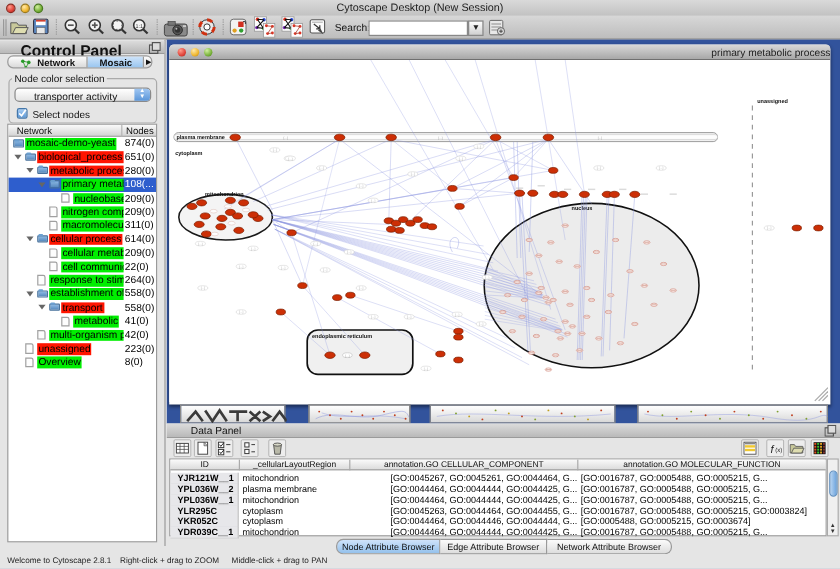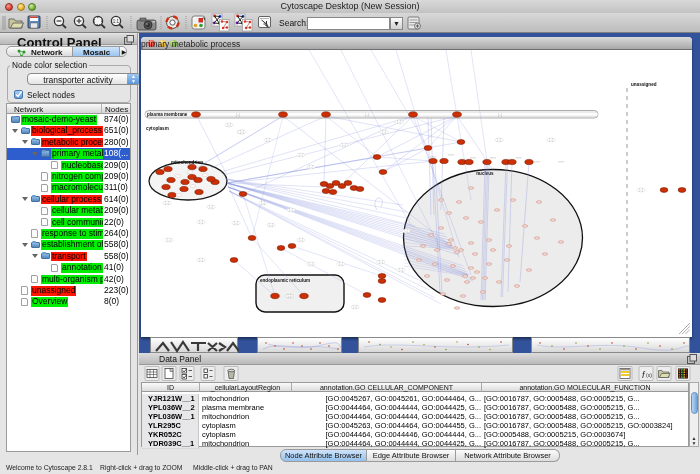--- a/index.html
+++ b/index.html
@@ -13,41 +13,41 @@
 #search-arrow{position:absolute;left:390px;top:3.5px;width:13px;height:13px;background:linear-gradient(#fdfdfd,#d0d0d0);border:1px solid #888;font-size:7px;text-align:center;line-height:12px;color:#222;}
 #leftpanel{position:absolute;left:0;top:33px;width:138px;height:422px;background:#e5e5e5;border-right:1px solid #9a9a9a;}
 #cp-head{position:absolute;left:0;top:1px;width:137px;height:11px;background:linear-gradient(#dcdcdc,#b9b9b9);border-bottom:1px solid #9a9a9a;}
 #cp-head span{position:absolute;left:17px;top:1px;font-size:13px;color:#111;font-weight:bold;}
 #tabs{position:absolute;left:6px;top:13px;width:121px;height:11px;border:1px solid #9a9a9a;border-radius:5px;background:linear-gradient(#fdfdfd,#dadada);overflow:hidden;}
 #tab-mosaic{position:absolute;left:65px;top:0;width:48px;height:11px;background:linear-gradient(#cfe4fa,#8fc0ee);border-left:1px solid #9a9a9a;border-right:1px solid #9a9a9a;}
 #tabs .lbl{position:absolute;top:0.5px;font-size:8px;font-weight:bold;color:#111;}
 #tab-arrow{position:absolute;left:112px;top:0;width:10px;height:11px;font-size:6px;line-height:11px;text-align:center;color:#111;}
 #grp{position:absolute;left:7px;top:32px;width:124px;height:38px;border:1px solid #aaa;border-radius:4px;}
 #grp-lbl{position:absolute;left:10px;top:27px;background:#e5e5e5;padding:0 2px;font-size:8.3px;color:#111;text-align:right;}
-#combo{position:absolute;left:12px;top:40px;width:114px;height:12px;border:1px solid #8a8a8a;border-radius:4px;background:linear-gradient(#ffffff,#e4e4e4);margin-left:15px;}
+#combo{position:absolute;left:12px;top:40px;width:114px;height:12px;border:1px solid #8a8a8a;border-radius:4px;background:linear-gradient(#ffffff,#e4e4e4);}
 #combo .txt{position:absolute;left:0;width:100px;text-align:center;top:1px;font-size:8.5px;color:#111;}
 #combo .cap{position:absolute;right:0;top:0;width:13px;height:10px;border-radius:0 3px 3px 0;background:linear-gradient(#9fc6f2,#5b96d9);color:#fff;font-size:5px;line-height:5px;text-align:center;}
 #chk{position:absolute;left:14px;top:57px;width:9px;height:9px;background:linear-gradient(#a8cdf4,#5e9ad8);border:1px solid #4477aa;border-radius:2px;}
 #chk-lbl{position:absolute;left:27px;top:57px;font-size:8.3px;color:#111;}
 #treebox{position:absolute;left:6px;top:70px;width:125px;height:349px;background:#fff;border:1px solid #9a9a9a;overflow:hidden;}
 #treehead{position:absolute;left:0;top:0;width:123px;height:10px;background:linear-gradient(#fafafa,#d5d5d5);border-bottom:1px solid #9a9a9a;}
 #treehead span{position:absolute;top:0.5px;font-size:8px;color:#111;}
 .trow{position:absolute;left:0;width:123px;height:11.4px;}
 .trow.sel{background:#2e5ecd;}
 .tri{position:absolute;top:3.5px;width:0;height:0;border-left:3.5px solid transparent;border-right:3.5px solid transparent;border-top:4.5px solid #666;}
 .fold{position:absolute;top:2.2px;width:9px;height:6.5px;background:linear-gradient(#8db9e4,#5588bd);border:0.5px solid #47719c;border-radius:1px;}
 .fold:before{content:"";position:absolute;left:0;top:-1.5px;width:4px;height:2px;background:#6b9fd0;border-radius:1px 1px 0 0;}
 .file{position:absolute;top:1.4px;width:6.5px;height:8.5px;background:#fdfdfd;border:0.6px solid #a0a0a0;border-radius:0 2px 0 0;}
 .tlabel{position:absolute;top:1px;font-size:8.5px;color:#000;line-height:9.5px;padding:0 1px;white-space:nowrap;overflow:hidden;}
 .tval{position:absolute;left:97px;top:1px;font-size:8.5px;color:#000;line-height:9.5px;}
 .selv{color:#fff;}
 #mdi{position:absolute;left:139px;top:33px;width:561px;height:320px;background:#32539c;overflow:hidden;}
 #win{position:absolute;left:2px;top:4px;width:551px;height:300px;background:#fff;border-radius:4px 4px 0 0;box-shadow:0 2px 3px rgba(0,0,0,0.45);overflow:hidden;}
 #wtitle{position:absolute;left:0;top:0;width:551px;height:13px;background:linear-gradient(#dadada,#a8a8a8);border-bottom:1px solid #6f6f6f;}
-#wtitle .t{position:absolute;width:100%;text-align:left;top:1.5px;font-size:8.5px;color:#222;}
+#wtitle .t{position:absolute;width:100%;text-align:right;top:1.5px;font-size:8.5px;color:#222;}
 #frag{position:absolute;left:0;top:304px;width:561px;height:16px;}
 .fragment{position:absolute;top:0;height:16px;background:linear-gradient(#ffffff,#d8d8d8);border:1px solid #888;}
 #datapanel{position:absolute;left:139px;top:353px;width:561px;height:109px;background:#e5e5e5;}
 #dp-head{position:absolute;left:0;top:0;width:561px;height:12px;background:linear-gradient(#dcdcdc,#b9b9b9);border-bottom:1px solid #9a9a9a;}
 #dp-head span{position:absolute;left:20px;top:1px;font-size:8.5px;color:#111;}
 #dp-toolbar{position:absolute;left:0;top:12px;width:561px;height:17px;}
 #dtable{position:absolute;left:2px;top:29px;width:548px;height:65px;background:#fff;border:1px solid #9a9a9a;}
 #dhead{position:absolute;left:0;top:0;width:546px;height:9px;background:linear-gradient(#fafafa,#dcdcdc);border-bottom:1px solid #999;}
 #dhead span{position:absolute;top:0.5px;font-size:7px;color:#111;text-align:center;}
 .drow{position:absolute;left:0;width:546px;height:9px;font-size:7.5px;}
@@ -285,21 +285,21 @@
             <span class="tval">558(0)</span>
           </div>
           <div class="trow" style="top:136.8px">
             <span class="tri" style="left:25px"></span>
             <span class="fold" style="left:34px"></span>
             <span class="tlabel" style="left:44px;max-width:52px;background:#ff1500">transport</span>
             <span class="tval">558(0)</span>
           </div>
           <div class="trow" style="top:148.2px">
             <span class="file" style="left:44px"></span>
-            <span class="tlabel" style="left:54px;max-width:42px;background:#00ee00">annotation</span>
+            <span class="tlabel" style="left:54px;max-width:42px;background:#00ee00">metabolic</span>
             <span class="tval">41(0)</span>
           </div>
           <div class="trow" style="top:159.6px">
             <span class="file" style="left:24px"></span>
             <span class="tlabel" style="left:34px;max-width:62px;background:#00ee00">multi-organism pro</span>
             <span class="tval">42(0)</span>
           </div>
           <div class="trow" style="top:171.0px">
             <span class="file" style="left:14px"></span>
             <span class="tlabel" style="left:24px;max-width:72px;background:#ff1500">unassigned</span>

